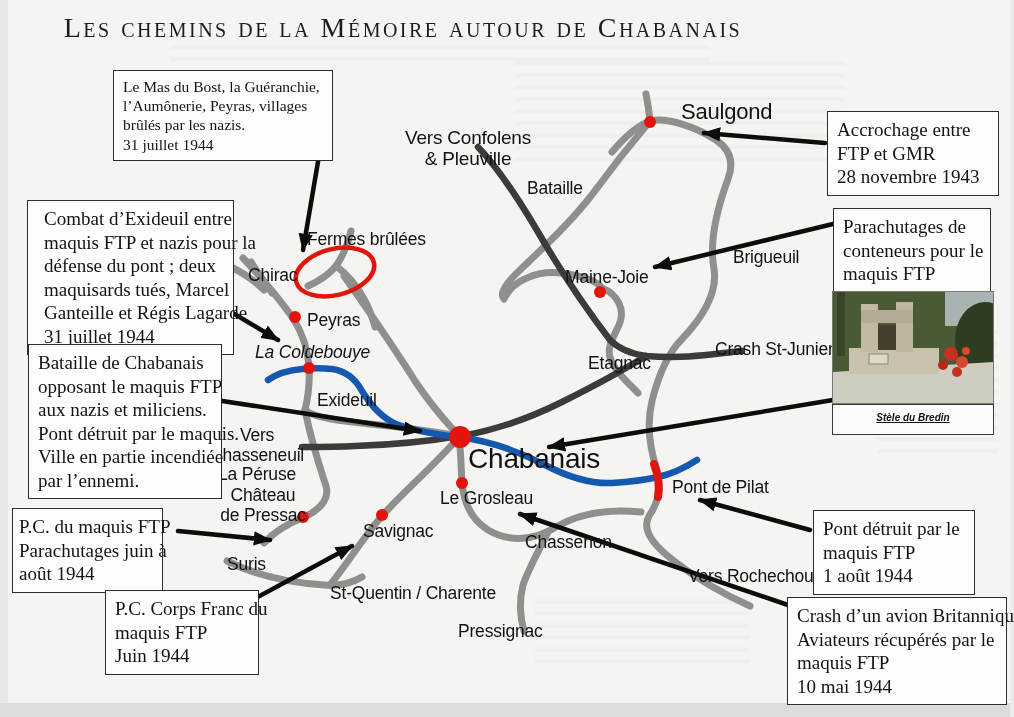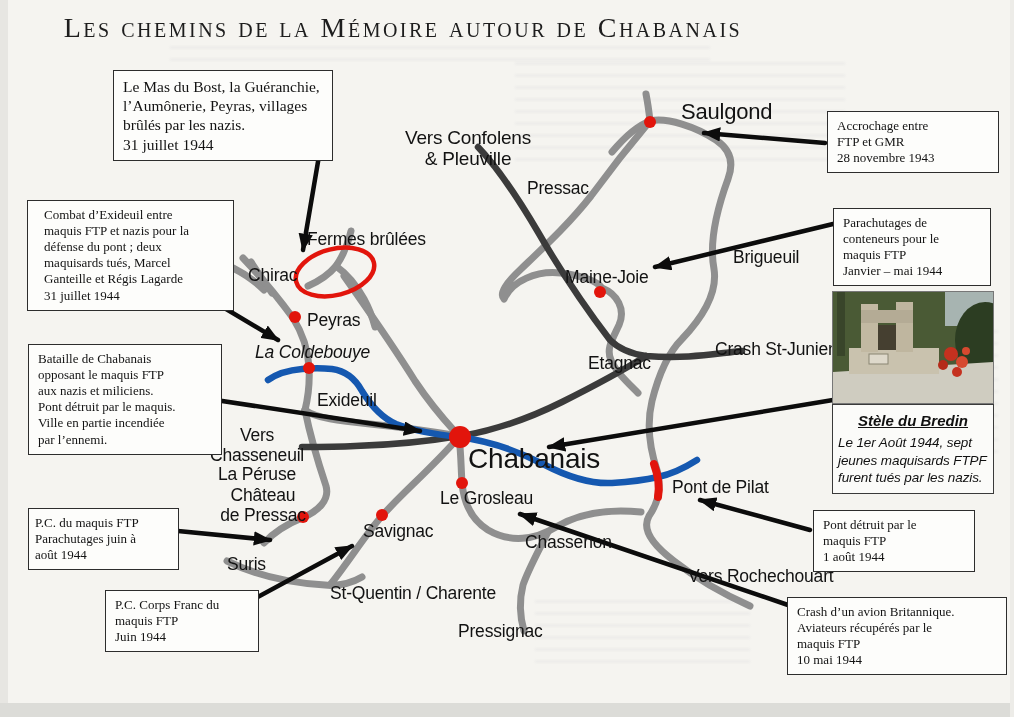--- a/index.html
+++ b/index.html
@@ -12,27 +12,27 @@
          background:repeating-linear-gradient(180deg,rgba(150,153,168,.16) 0 3px,rgba(150,153,168,0) 3px 12px);}
   .title{position:absolute;left:0;top:12px;width:806px;margin:0;text-align:center;
          font-family:"Liberation Serif",serif;font-weight:normal;font-variant:small-caps;
          font-size:28px;letter-spacing:2.5px;color:#1d1d1d;white-space:pre;}
   svg.map{position:absolute;left:0;top:0;}
   .lbl{position:absolute;color:#121212;font-size:17.5px;letter-spacing:-.2px;
        white-space:pre;line-height:1.12;}
   .lbl.center{transform:translateX(-50%);text-align:center;}
   .lbl.big{font-size:28px;}
   .box{position:absolute;background:#fdfdfb;border:1.6px solid #2d2d2d;color:#131313;
-       font-family:"Liberation Serif",serif;font-size:13px;line-height:1.24;
+       font-family:"Liberation Serif",serif;font-size:19px;line-height:1.24;
        padding:6px 9px;white-space:pre;}
   .stele{position:absolute;left:832px;top:291px;width:162px;}
   .photo{width:160px;height:111px;border:1px solid #777;background:#43522f;}
   .caption-box{margin-top:0;background:#fbfbf9;border:1.5px solid #3a3a3a;
                padding:7px 5px 6px 5px;}
-  .stele-title{font-style:italic;font-weight:bold;font-size:15px;text-align:center;
+  .stele-title{font-style:italic;font-weight:bold;font-size:10px;text-align:center;
                text-decoration:underline;color:#111;margin-bottom:5px;}
   .stele-caption{font-style:italic;font-size:13.5px;line-height:1.3;color:#111;
                  white-space:pre;letter-spacing:-.1px;}
 </style>
 </head>
 <body>
 
 <div class="page">
 
   <div class="edge-left"></div>
@@ -113,21 +113,21 @@
       <path marker-end="url(#ah)" d="M833,224 L655,267"></path>
       <path marker-end="url(#ah)" d="M833,400 L549,447"></path>
       <path marker-end="url(#ah)" d="M810,530 L700,500"></path>
       <path marker-end="url(#ah)" d="M788,605 L520,514"></path>
     </g>
   </svg>
 
   <div class="lbl center" style="left:468px;top:95px;font-size:19px;margin-top:32px;">Vers Confolens
 &amp; Pleuville</div>
   <div class="lbl" style="left:681px;top:100px;font-size:22px;">Saulgond</div>
-  <div class="lbl" style="left:527px;top:179px;">Pressac</div>
+  <div class="lbl" style="left:527px;top:179px;">Bataille</div>
   <div class="lbl" style="left:733px;top:248px;">Brigueuil</div>
   <div class="lbl" style="left:565px;top:268px;">Maine-Joie</div>
   <div class="lbl" style="left:307px;top:230px;">Fermes brûlées</div>
   <div class="lbl" style="left:248px;top:266px;">Chirac</div>
   <div class="lbl" style="left:307px;top:311px;">Peyras</div>
   <div class="lbl" style="left:255px;top:343px;font-style:italic;">La Coldebouye</div>
   <div class="lbl" style="left:317px;top:391px;">Exideuil</div>
   <div class="lbl" style="left:588px;top:354px;">Etagnac</div>
   <div class="lbl" style="left:715px;top:340px;">Crash St-Junien</div>
   <div class="lbl big" style="left:468px;top:443px;">Chabanais</div>
@@ -154,21 +154,21 @@
 défense du pont ; deux
 maquisards tués, Marcel
 Ganteille et Régis Lagarde
 31 juillet 1944</div>
   <div class="box" style="left:28px;top:344px;width:174px;">Bataille de Chabanais
 opposant le maquis FTP
 aux nazis et miliciens.
 Pont détruit par le maquis.
 Ville en partie incendiée
 par l’ennemi.</div>
-  <div class="box" style="left:28px;top:508px;width:134px;padding-left:6px;">P.C. du maquis FTP
+  <div class="box" style="left:12px;top:508px;width:134px;padding-left:6px;">P.C. du maquis FTP
 Parachutages juin à
 août 1944</div>
   <div class="box" style="left:105px;top:590px;width:134px;">P.C. Corps Franc du
 maquis FTP
 Juin 1944</div>
   <div class="box" style="left:827px;top:111px;width:152px;">Accrochage entre
 FTP et GMR
 28 novembre 1943</div>
   <div class="box" style="left:833px;top:208px;width:138px;">Parachutages de
 conteneurs pour le
@@ -198,19 +198,16 @@
         <rect x="36" y="62" width="19" height="10" fill="#ded9cb" stroke="#8a8572" stroke-width="1"></rect>
         <circle cx="118" cy="62" r="7" fill="#c5311f"></circle>
         <circle cx="129" cy="70" r="6" fill="#d6492f"></circle>
         <circle cx="110" cy="73" r="5" fill="#b52b1a"></circle>
         <circle cx="124" cy="80" r="5" fill="#c5311f"></circle>
         <circle cx="133" cy="59" r="4" fill="#d6492f"></circle>
       </svg>
     </div>
     <div class="caption-box">
       <div class="stele-title">Stèle du Bredin</div>
-      <div class="stele-caption">Le 1er Août 1944, sept
-jeunes maquisards FTPF
-furent tués par les nazis.</div>
     </div>
   </div>
 
 </div>
 
 </body></html>

